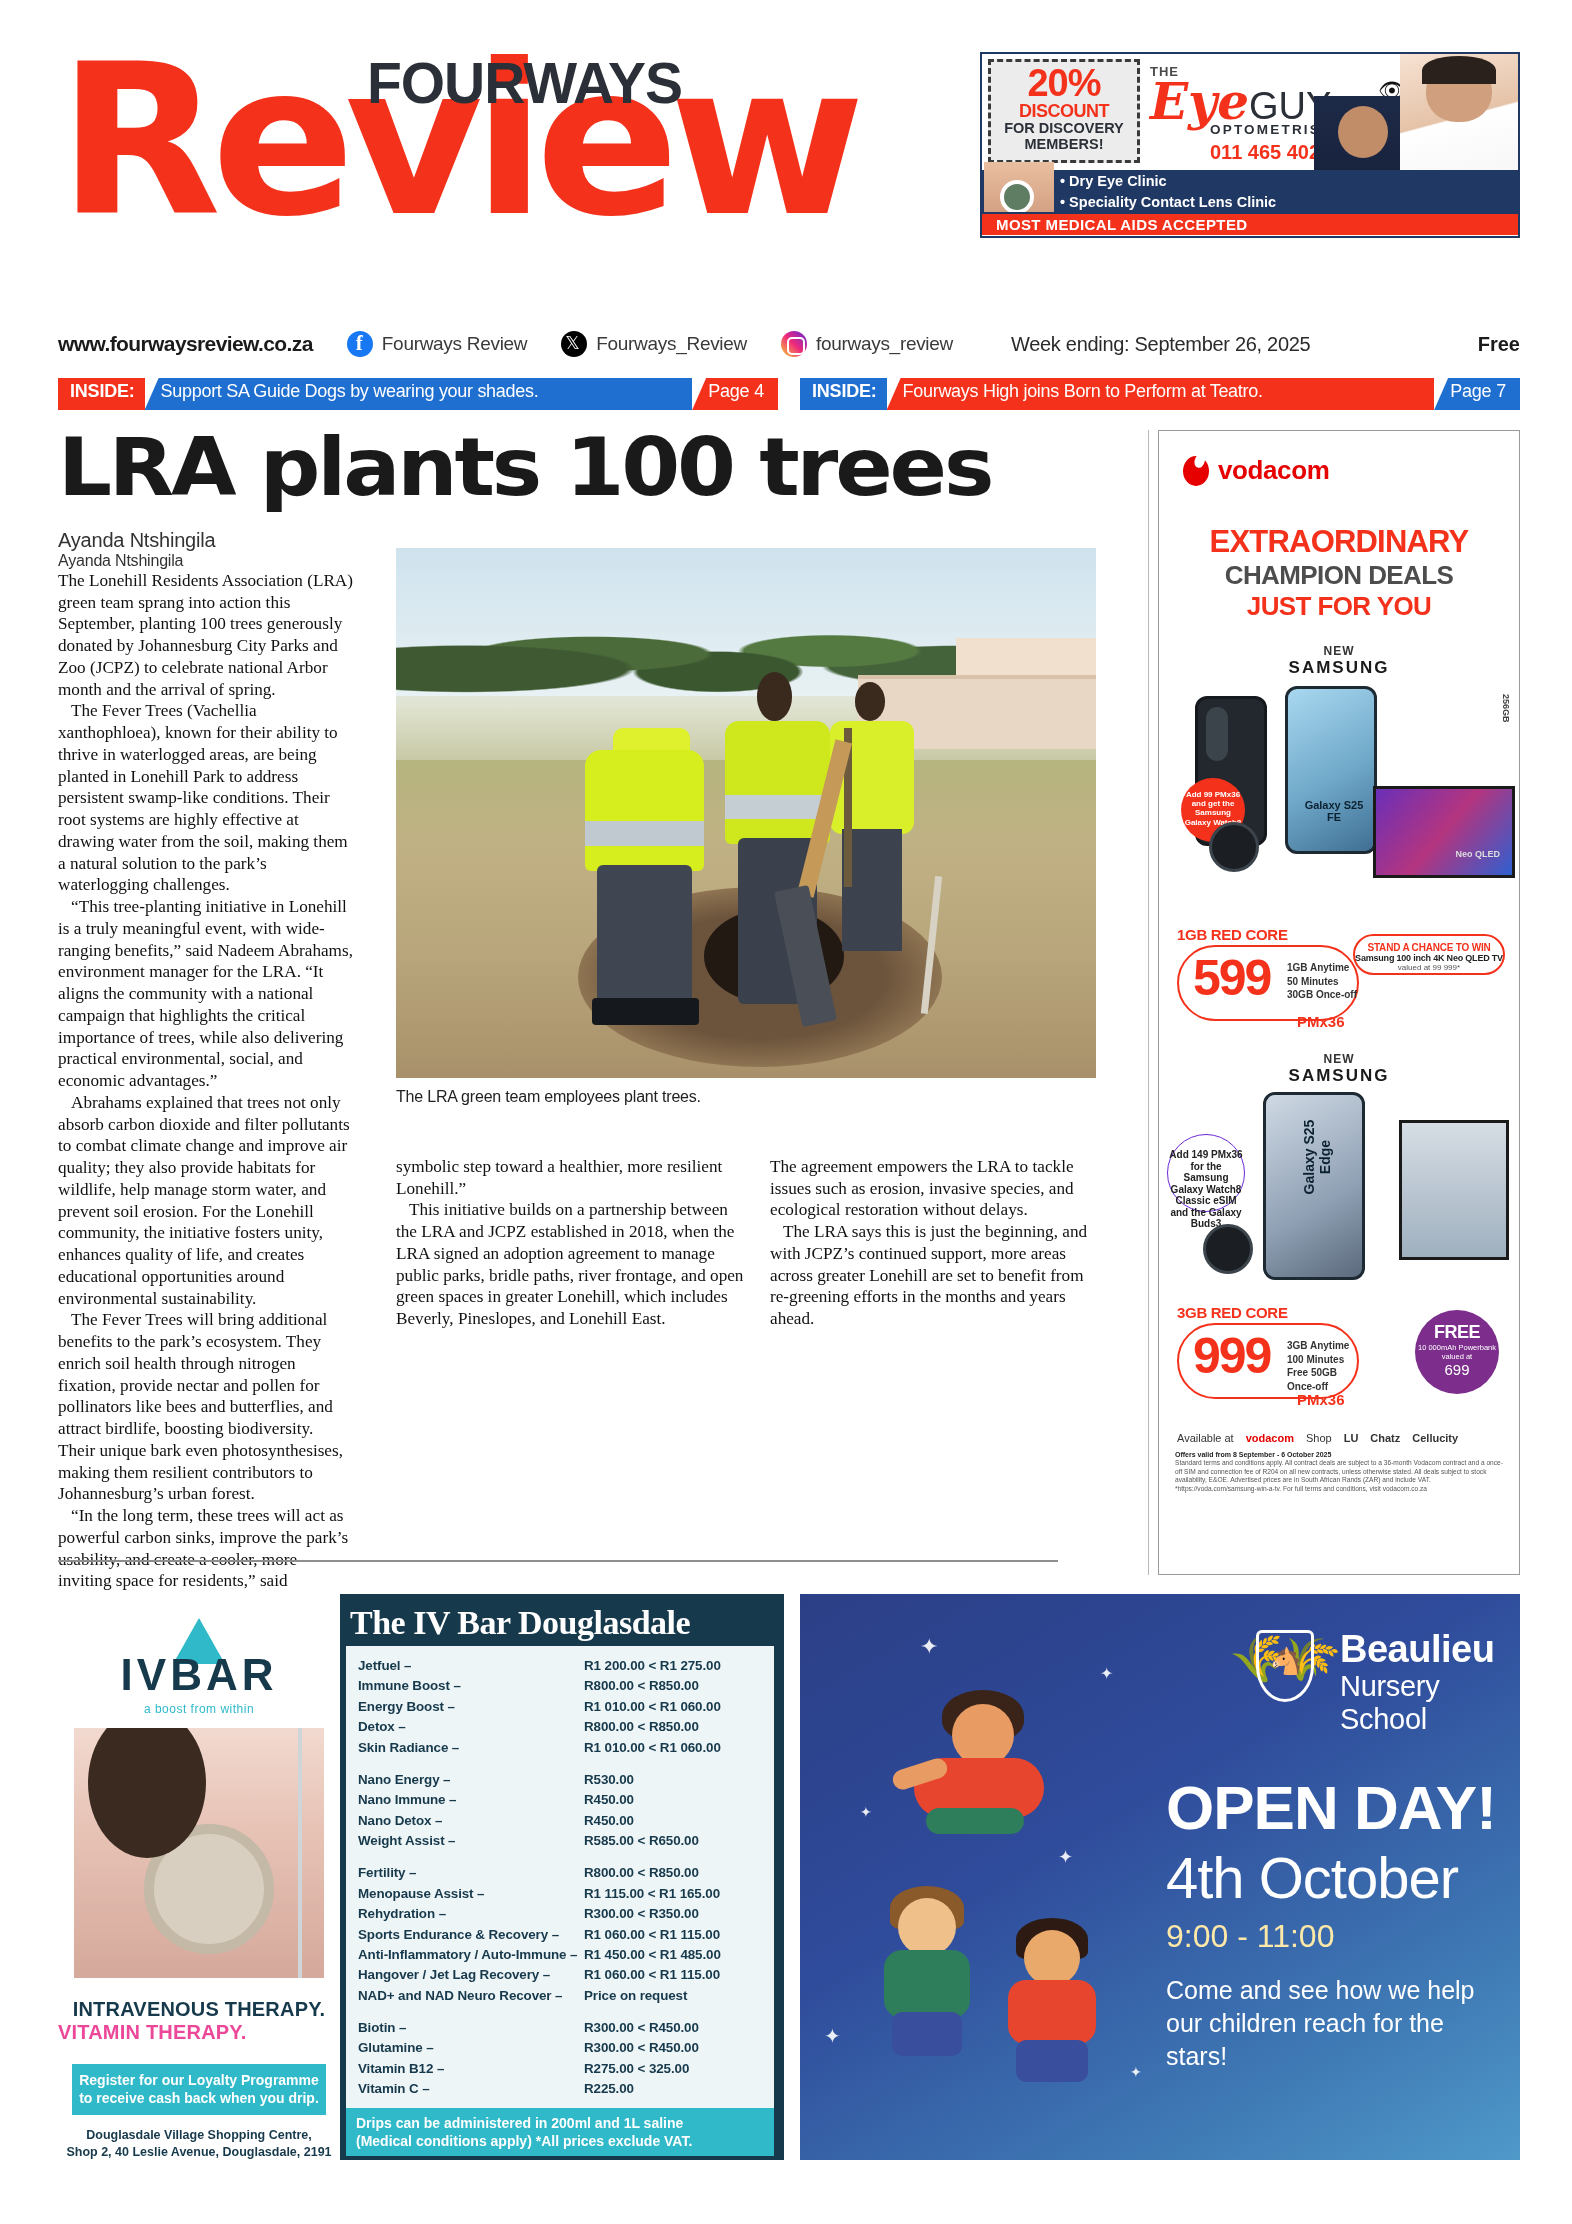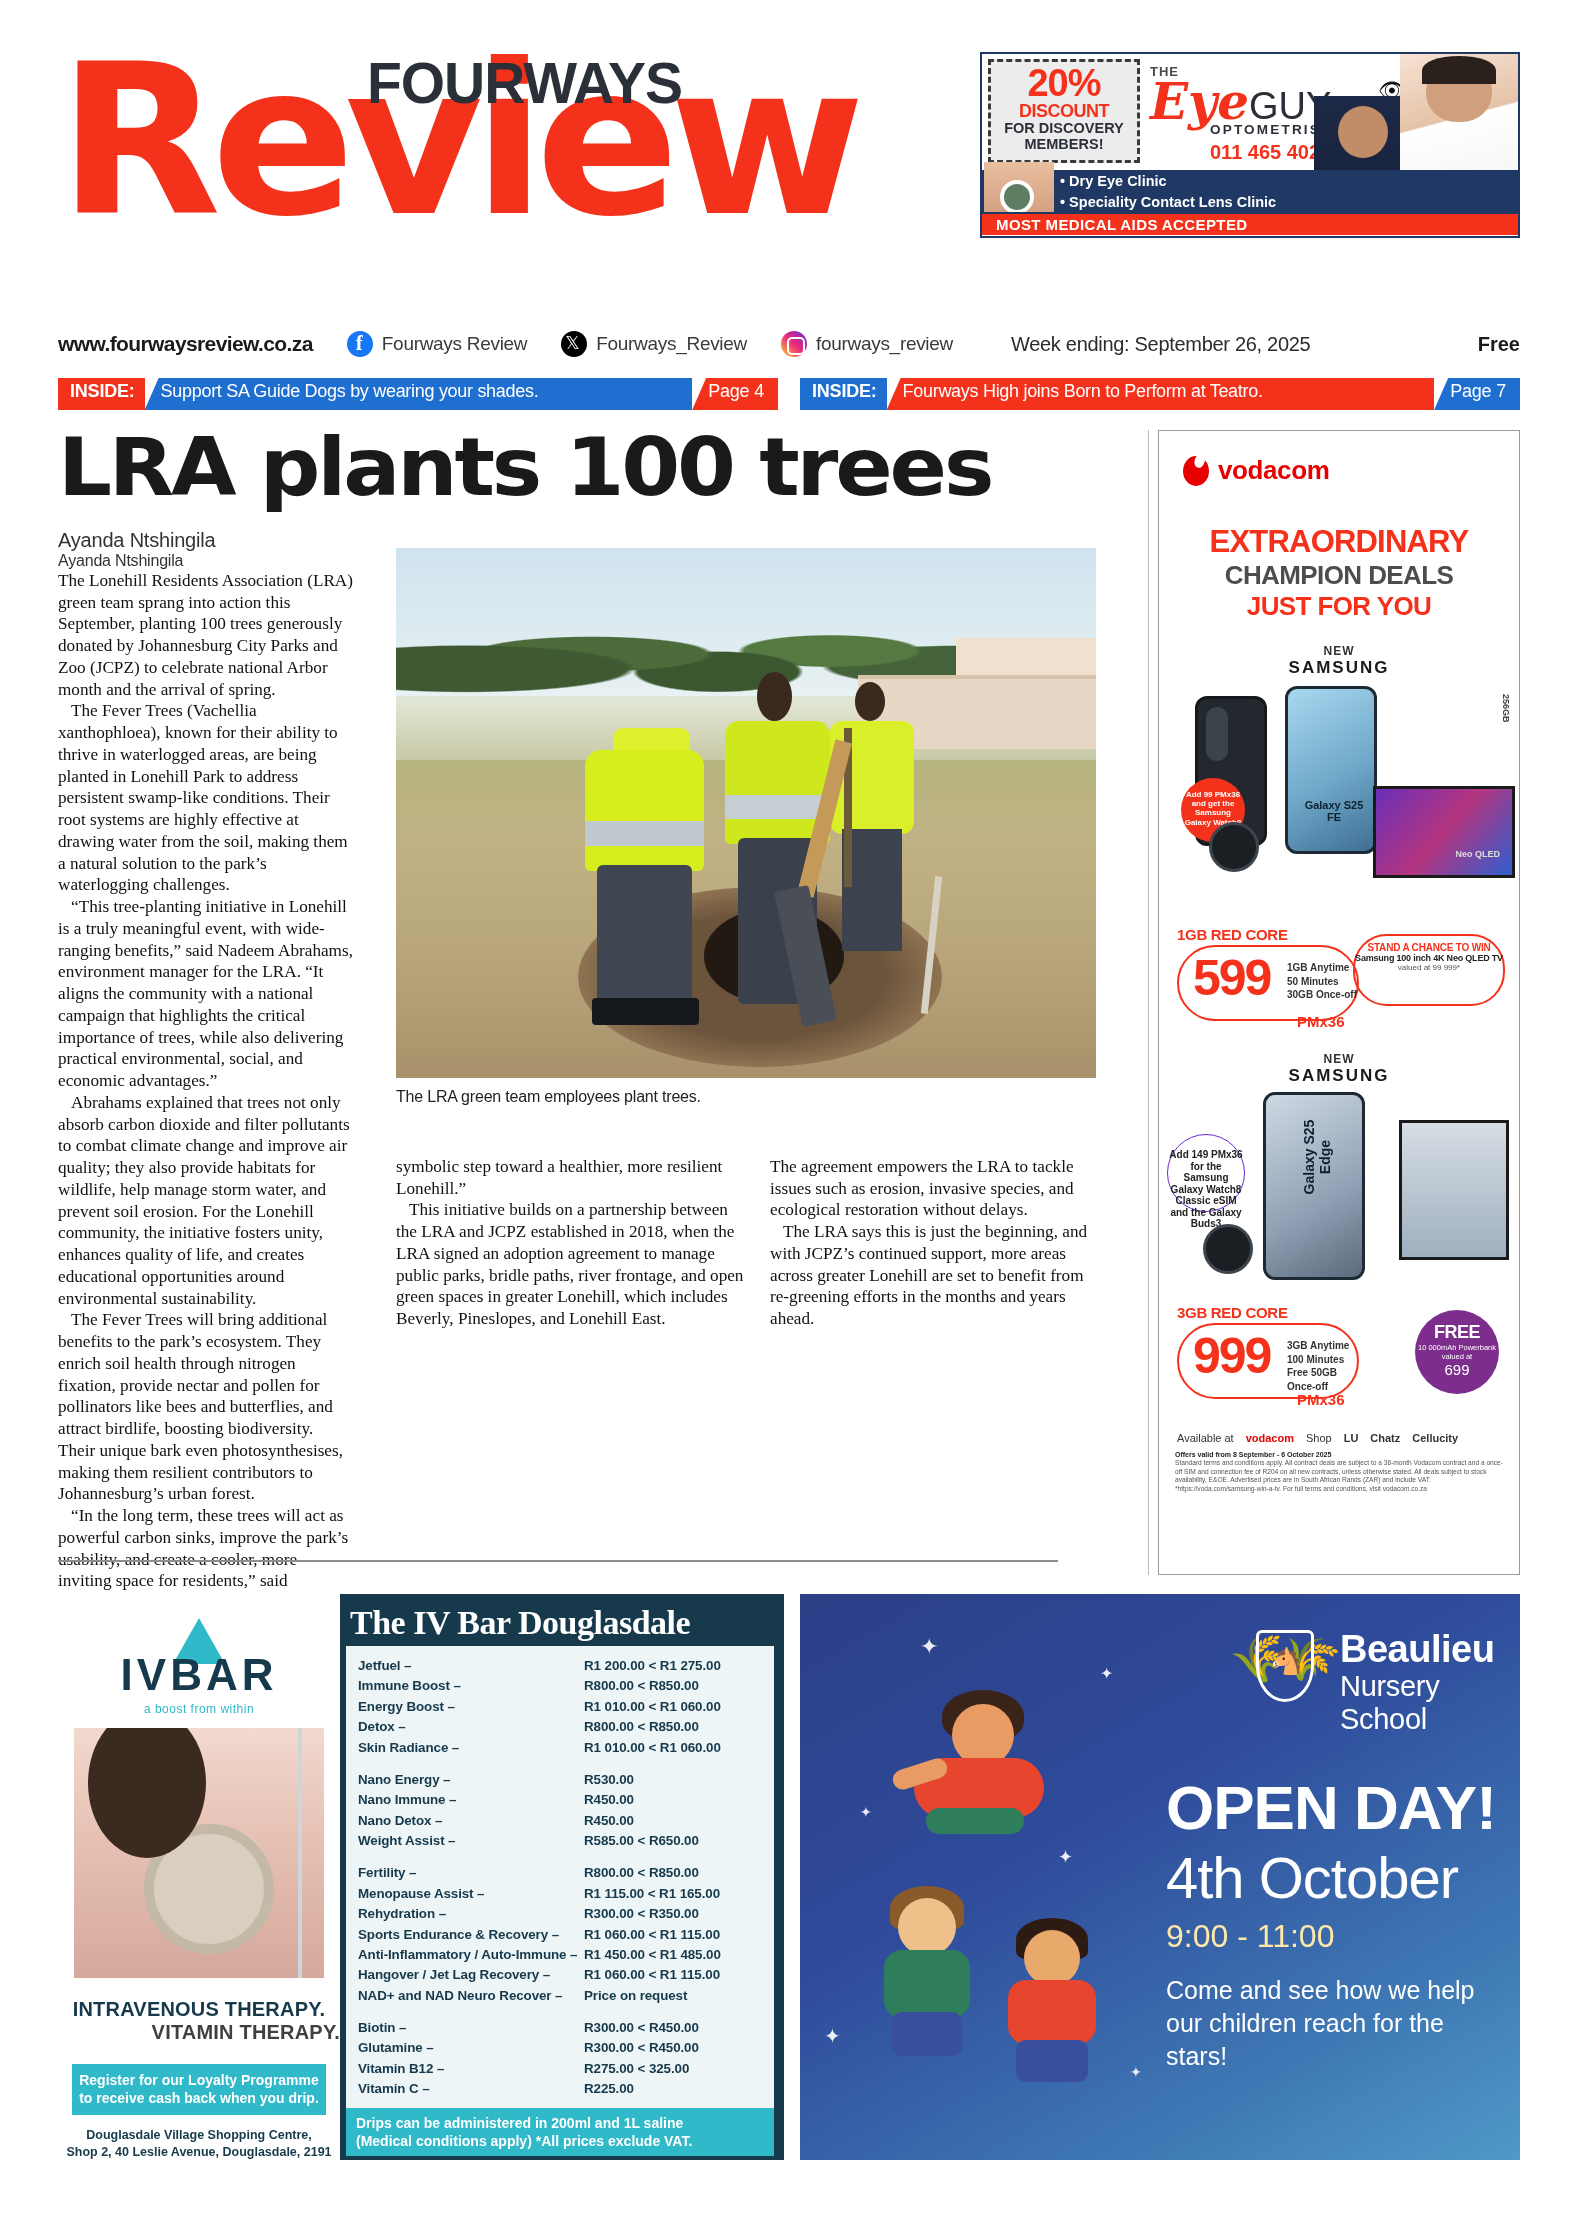--- a/index.html
+++ b/index.html
@@ -263,21 +263,21 @@
   .vc-core { font-size:15px; font-weight:700; color:#F4321C; letter-spacing:-0.3px; }
   .vc-oval {
     position:relative; margin-top:2px; width:182px; height:76px;
     border:2px solid #F4321C; border-radius:40px;
   }
   .vc-amount { position:absolute; left:14px; top:2px; font-size:50px; font-weight:700; color:#F4321C; letter-spacing:-2px;}
   .vc-specs { position:absolute; left:108px; top:14px; font-size:10px; color:#333; line-height:1.35; font-weight:400;}
   .vc-specs b { font-weight:700; }
   .vc-pm { position:absolute; left:118px; top:66px; font-size:15px; font-weight:700; color:#F4321C;}
   .vc-win {
-    position:absolute; right:14px; top:8px; width:152px; height:72px;
+    position:absolute; right:14px; top:8px; width:152px; height:41px;
     border:2px solid #F4321C; border-radius:34px; text-align:center; padding-top:6px;
   }
   .vc-win-h { font-size:10px; font-weight:700; color:#F4321C; letter-spacing:-0.2px;}
   .vc-win-b { font-size:9px; font-weight:700; color:#222; letter-spacing:-0.2px;}
   .vc-win-c { font-size:8px; color:#555; }
   .vc-free { position:absolute; right:20px; top:6px; width:84px; height:84px; border-radius:50%;
     background:#7D2E8D; color:#fff; text-align:center; padding-top:12px;}
   .vc-free-h{ font-size:18px; font-weight:700; letter-spacing:-0.5px;}
   .vc-free-b{ font-size:7.5px; line-height:1.2;}
   .vc-free-c{ font-size:15px; font-weight:400;}
@@ -297,21 +297,21 @@
   .ivb-bar { font-size:44px; font-weight:700; color:#16394c; letter-spacing:4px; margin-top:-14px;}
   .ivb-tag { font-size:12px; color:#2FB9C9; letter-spacing:0.5px; margin-top:2px;}
   .ivb-photo { position:relative; margin:12px 16px 0 16px; height:250px;
       background:linear-gradient(180deg,#f2d9cf 0%,#e7c3b6 40%,#d5a99b 100%); overflow:hidden;}
   .ivb-photo:before{ content:""; position:absolute; left:70px; top:96px; width:110px; height:110px;
       border-radius:50%; background:#d9cfc0; border:10px solid #c4b8a6;}
   .ivb-photo:after{ content:""; position:absolute; left:14px; top:-20px; width:118px; height:150px;
       border-radius:50%; background:#3b2a20;}
   .ivb-ivline{ position:absolute; right:22px; top:0; width:4px; height:250px; background:#cfd6da;}
   .ivb-h1 { text-align:center; font-size:20px; font-weight:700; color:#16394c; margin-top:20px; letter-spacing:0.2px;}
-  .ivb-h2 { text-align:right; font-size:20px; font-weight:700; color:#404040; letter-spacing:0.2px;}
+  .ivb-h2 { text-align:left; font-size:20px; font-weight:700; color:#ec4899; letter-spacing:0.2px;}
   .ivb-loyal { margin:20px 14px 0 14px; background:#2FB9C9; color:#fff; text-align:center;
       font-size:14px; font-weight:700; padding:8px 4px; line-height:1.25;}
   .ivb-addr { text-align:center; font-size:12.5px; font-weight:700; color:#16394c; margin-top:12px; line-height:1.38;}
 
   .ivb-right { position:absolute; left:282px; top:0; width:440px; height:566px; }
   .ivb-title { font-family:"Liberation Serif", serif; font-weight:700; font-size:34px;
       color:#fff; padding:10px 0 4px 10px; letter-spacing:-0.5px; }
   .ivb-list { background:#eef5f7; color:#16394c; margin:0 6px 0 6px; padding:10px 8px 8px 12px;
       height:462px; font-size:13.4px; font-weight:700; letter-spacing:-0.1px;}
   .ivb-row { display:flex; line-height:1.52; }

